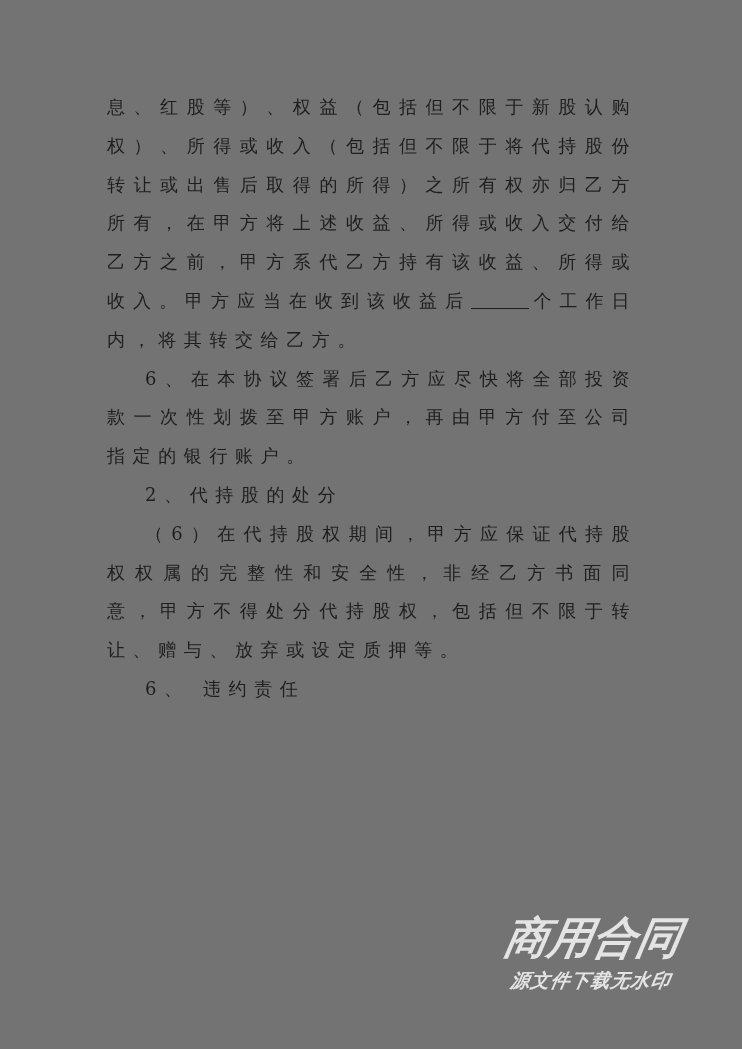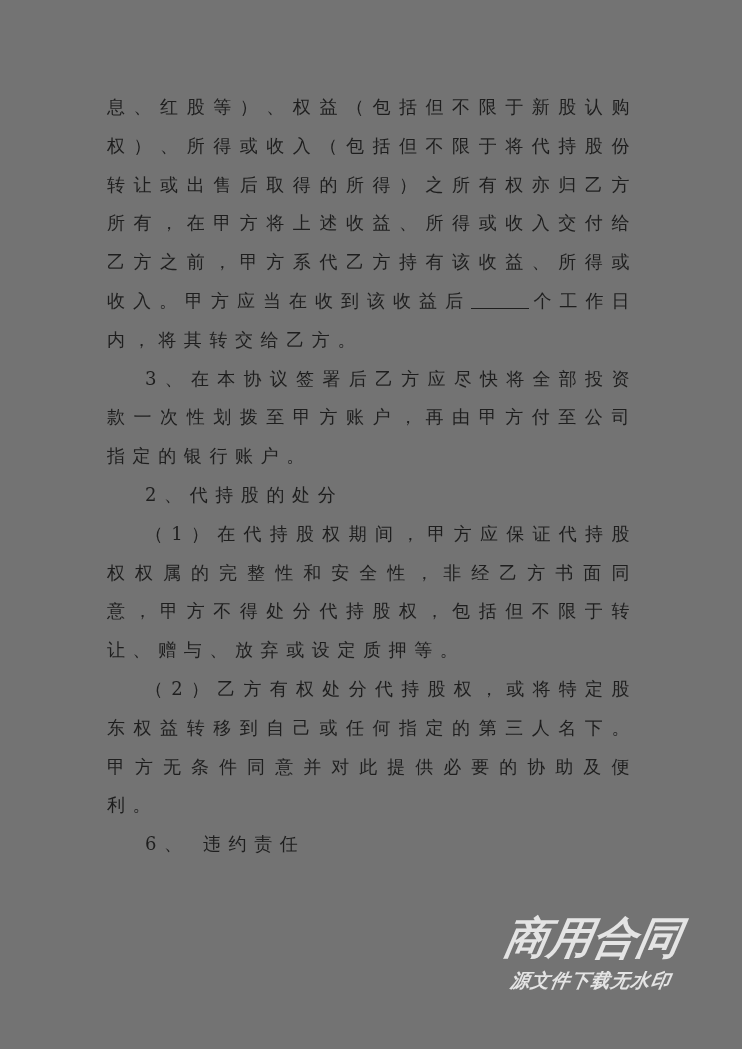--- a/index.html
+++ b/index.html
@@ -27,24 +27,23 @@
   }
   .wm-big { font-size: 44px; font-weight: bold; letter-spacing: 0px; line-height: 52px; display: block; transform: skewX(-10deg); }
   .wm-small { font-size: 19px; font-weight: bold; letter-spacing: 1px; line-height: 24px; display: block; margin-top: 4px; transform: skewX(-10deg); margin-left: 6px; }
 </style>
 </head>
 <body>
 
 <div class="page">
   <div class="content">
     <p class="para"><span>息、红股等）、权益（包括但不限于新股认购权）、所得或收入（包括但不限于将代持股份转让或出售后取得的所得）之所有权亦归乙方所有，在甲方将上述收益、所得或收入交付给乙方之前，甲方系代乙方持有该收益、所得或收入。甲方应当在收到该收益后</span><span class="blank"></span><span>个工作日内，将其转交给乙方。</span></p>
-    <p class="para indent">3、在本协议签署后乙方应尽快将全部投资款一次性划拨至甲方账户，再由甲方付至公司指定的银行账户。</p>
+    <p class="para indent">6、在本协议签署后乙方应尽快将全部投资款一次性划拨至甲方账户，再由甲方付至公司指定的银行账户。</p>
     <p class="para indent">2、代持股的处分</p>
-    <p class="para indent">（1）在代持股权期间，甲方应保证代持股权权属的完整性和安全性，非经乙方书面同意，甲方不得处分代持股权，包括但不限于转让、赠与、放弃或设定质押等。</p>
-    <p class="para indent">（2）乙方有权处分代持股权，或将特定股东权益转移到自己或任何指定的第三人名下。甲方无条件同意并对此提供必要的协助及便利。</p>
+    <p class="para indent">（6）在代持股权期间，甲方应保证代持股权权属的完整性和安全性，非经乙方书面同意，甲方不得处分代持股权，包括但不限于转让、赠与、放弃或设定质押等。</p>
     <p class="para indent">6、 违约责任</p>
 
   </div>
 
   <div class="watermark">
     <span class="wm-big">商用合同</span>
     <span class="wm-small">源文件下载无水印</span>
   </div>
 </div>
 

